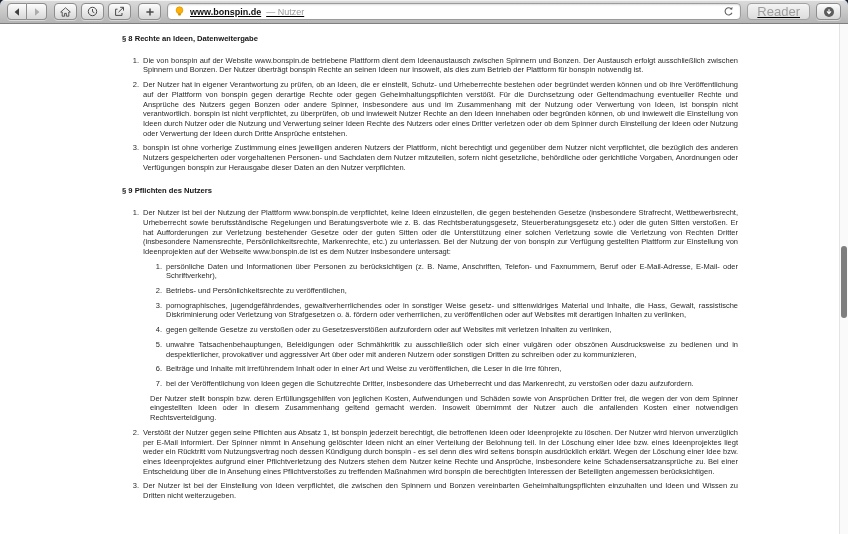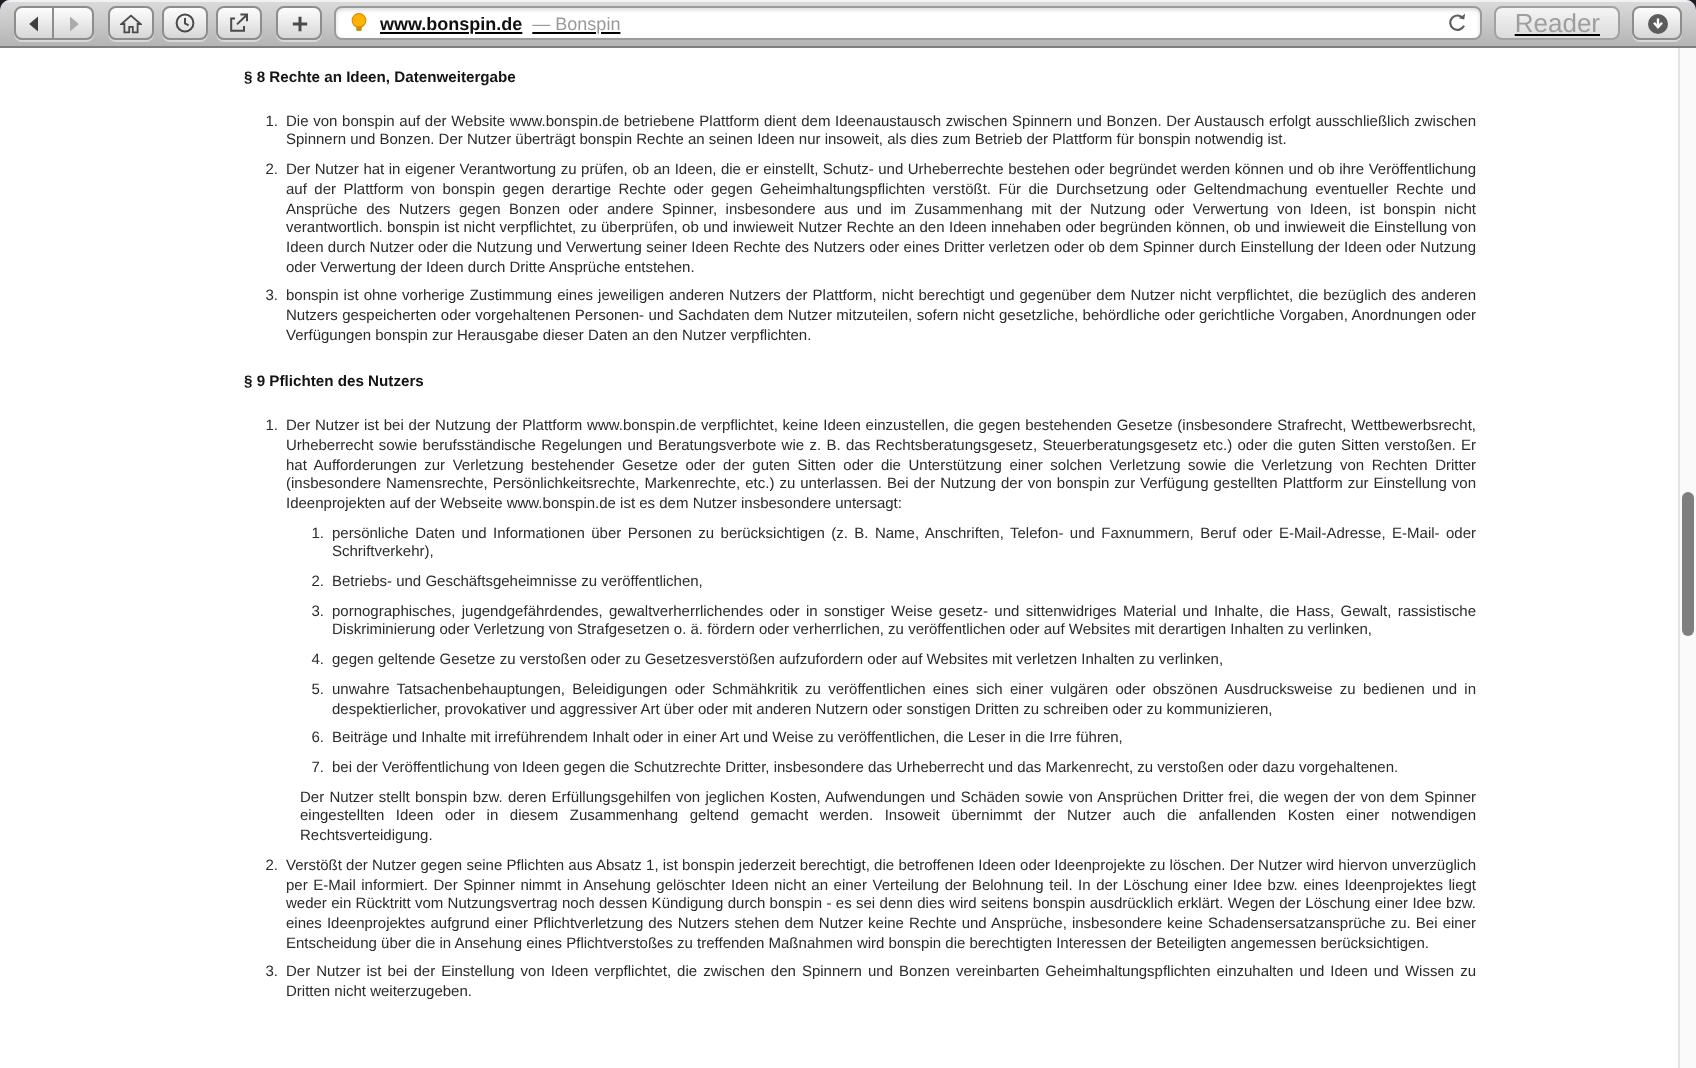--- a/index.html
+++ b/index.html
@@ -142,21 +142,21 @@
     </button>
 
     <div class="addressbar">
       <span>
         <svg width="11" height="11" viewBox="0 0 11 11">
             <circle cx="5.5" cy="4.2" r="3.4" fill="#ffb104" stroke="#d98e00" stroke-width="0.6"></circle>
             <rect x="4.1" y="7.2" width="2.8" height="2.3" rx="0.7" fill="#c79100"></rect>
           </svg>
       </span>
       <span class="url-main">www.bonspin.de</span>
-      <span class="url-suffix">— Bonspin</span>
+      <span class="url-suffix">— Nutzer</span>
       <span class="reload">
         <svg width="11" height="11" viewBox="0 0 11 11">
             <path d="M8.6 3.2 A3.6 3.6 0 1 0 9 6.8" fill="none" stroke="#5e5e5e" stroke-width="1.1"></path>
             <path d="M9.6 0.9 L9.1 3.7 L6.4 3.1 Z" fill="#5e5e5e"></path>
           </svg>
       </span>
     </div>
 
     <button class="reader-btn">Reader</button>
 
@@ -195,41 +195,41 @@
         <p>Der Nutzer ist bei der Nutzung der Plattform www.bonspin.de verpflichtet, keine Ideen einzustellen, die gegen bestehenden Gesetze (insbesondere Strafrecht, Wettbewerbsrecht, Urheberrecht sowie berufsständische Regelungen und Beratungsverbote wie z. B. das Rechtsberatungsgesetz, Steuerberatungsgesetz etc.) oder die guten Sitten verstoßen. Er hat Aufforderungen zur Verletzung bestehender Gesetze oder der guten Sitten oder die Unterstützung einer solchen Verletzung sowie die Verletzung von Rechten Dritter (insbesondere Namensrechte, Persönlichkeitsrechte, Markenrechte, etc.) zu unterlassen. Bei der Nutzung der von bonspin zur Verfügung gestellten Plattform zur Einstellung von Ideenprojekten auf der Webseite www.bonspin.de ist es dem Nutzer insbesondere untersagt:</p>
       </div>
 
       <div class="sublist">
         <div class="row">
           <span class="num">1.</span>
           <p>persönliche Daten und Informationen über Personen zu berücksichtigen (z. B. Name, Anschriften, Telefon- und Faxnummern, Beruf oder E-Mail-Adresse, E-Mail- oder Schriftverkehr),</p>
         </div>
         <div class="row">
           <span class="num">2.</span>
-          <p>Betriebs- und Geschäftsgeheimnisse zu veröffentlichen,</p>
+          <p>Betriebs- und Persönlichkeitsrechte zu veröffentlichen,</p>
         </div>
         <div class="row">
           <span class="num">3.</span>
           <p>pornographisches, jugendgefährdendes, gewaltverherrlichendes oder in sonstiger Weise gesetz- und sittenwidriges Material und Inhalte, die Hass, Gewalt, rassistische Diskriminierung oder Verletzung von Strafgesetzen o. ä. fördern oder verherrlichen, zu veröffentlichen oder auf Websites mit derartigen Inhalten zu verlinken,</p>
         </div>
         <div class="row">
           <span class="num">4.</span>
           <p>gegen geltende Gesetze zu verstoßen oder zu Gesetzesverstößen aufzufordern oder auf Websites mit verletzen Inhalten zu verlinken,</p>
         </div>
         <div class="row">
           <span class="num">5.</span>
-          <p>unwahre Tatsachenbehauptungen, Beleidigungen oder Schmähkritik zu veröffentlichen eines sich einer vulgären oder obszönen Ausdrucksweise zu bedienen und in despektierlicher, provokativer und aggressiver Art über oder mit anderen Nutzern oder sonstigen Dritten zu schreiben oder zu kommunizieren,</p>
+          <p>unwahre Tatsachenbehauptungen, Beleidigungen oder Schmähkritik zu ausschließlich oder sich einer vulgären oder obszönen Ausdrucksweise zu bedienen und in despektierlicher, provokativer und aggressiver Art über oder mit anderen Nutzern oder sonstigen Dritten zu schreiben oder zu kommunizieren,</p>
         </div>
         <div class="row">
           <span class="num">6.</span>
           <p>Beiträge und Inhalte mit irreführendem Inhalt oder in einer Art und Weise zu veröffentlichen, die Leser in die Irre führen,</p>
         </div>
         <div class="row">
           <span class="num">7.</span>
-          <p>bei der Veröffentlichung von Ideen gegen die Schutzrechte Dritter, insbesondere das Urheberrecht und das Markenrecht, zu verstoßen oder dazu vorgehaltenen.</p>
+          <p>bei der Veröffentlichung von Ideen gegen die Schutzrechte Dritter, insbesondere das Urheberrecht und das Markenrecht, zu verstoßen oder dazu aufzufordern.</p>
         </div>
       </div>
 
       <p class="cont">Der Nutzer stellt bonspin bzw. deren Erfüllungsgehilfen von jeglichen Kosten, Aufwendungen und Schäden sowie von Ansprüchen Dritter frei, die wegen der von dem Spinner eingestellten Ideen oder in diesem Zusammenhang geltend gemacht werden. Insoweit übernimmt der Nutzer auch die anfallenden Kosten einer notwendigen Rechtsverteidigung.</p>
 
       <div class="row">
         <span class="num">2.</span>
         <p>Verstößt der Nutzer gegen seine Pflichten aus Absatz 1, ist bonspin jederzeit berechtigt, die betroffenen Ideen oder Ideenprojekte zu löschen. Der Nutzer wird hiervon unverzüglich per E-Mail informiert. Der Spinner nimmt in Ansehung gelöschter Ideen nicht an einer Verteilung der Belohnung teil. In der Löschung einer Idee bzw. eines Ideenprojektes liegt weder ein Rücktritt vom Nutzungsvertrag noch dessen Kündigung durch bonspin - es sei denn dies wird seitens bonspin ausdrücklich erklärt. Wegen der Löschung einer Idee bzw. eines Ideenprojektes aufgrund einer Pflichtverletzung des Nutzers stehen dem Nutzer keine Rechte und Ansprüche, insbesondere keine Schadensersatzansprüche zu. Bei einer Entscheidung über die in Ansehung eines Pflichtverstoßes zu treffenden Maßnahmen wird bonspin die berechtigten Interessen der Beteiligten angemessen berücksichtigen.</p>
       </div>
 

